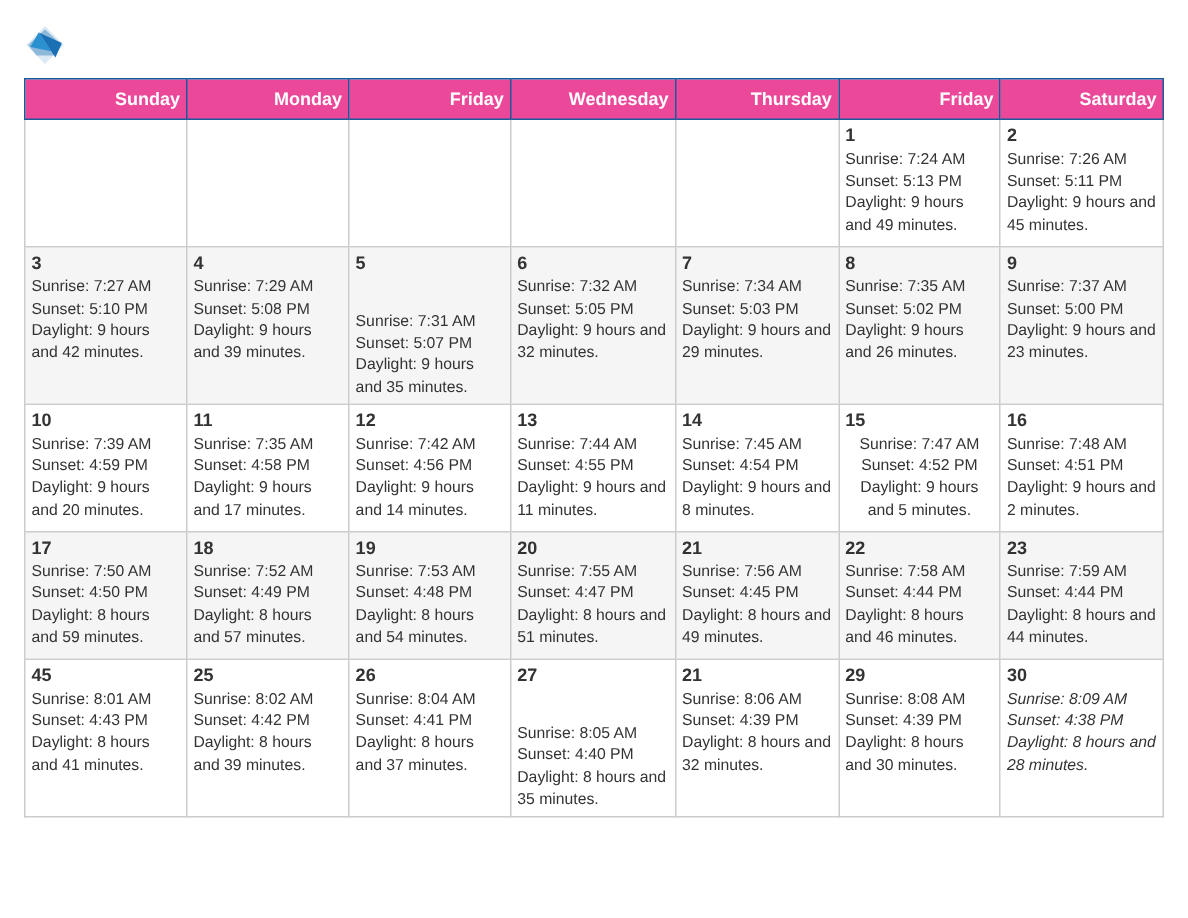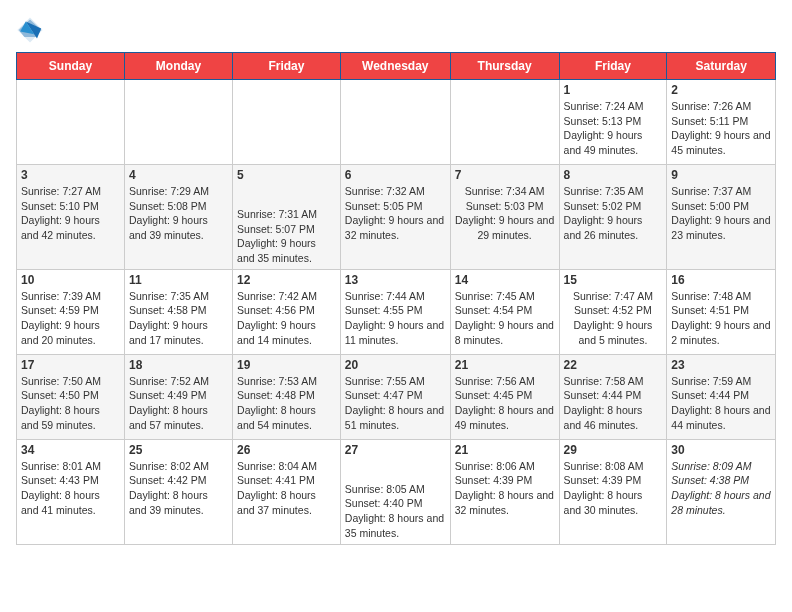--- a/index.html
+++ b/index.html
@@ -43,24 +43,24 @@
     .location {
       font-size: 15px;
       color: #555;
     }
     .calendar {
       width: 100%;
       border-collapse: collapse;
       font-size: 11px;
     }
     .calendar th {
-      background: #ef4444;
+      background: #ec4899;
       color: #fff;
       padding: 6px 4px;
-      text-align: center;
+      text-align: right;
       font-size: 12px;
       font-weight: bold;
       border: 1px solid #1a5a9a;
     }
     .calendar td {
       border: 1px solid #ccc;
       vertical-align: top;
       padding: 3px 4px;
       width: 113px;
       height: 85px;
@@ -157,21 +157,21 @@
 Daylight: 9 hours and 35 minutes.</div>
         </td>
         <td>
           <span class="day-number">6</span>
           <div class="day-info" style="white-space: pre-line;">Sunrise: 7:32 AM
 Sunset: 5:05 PM
 Daylight: 9 hours and 32 minutes.</div>
         </td>
         <td>
           <span class="day-number">7</span>
-          <div class="day-info" style="white-space: pre-line; text-align: center;">Sunrise: 7:34 AM
+          <div class="day-info" style="white-space: pre-line;">Sunrise: 7:34 AM
 Sunset: 5:03 PM
 Daylight: 9 hours and 29 minutes.</div>
         </td>
         <td>
           <span class="day-number">8</span>
           <div class="day-info" style="white-space: pre-line;">Sunrise: 7:35 AM
 Sunset: 5:02 PM
 Daylight: 9 hours and 26 minutes.</div>
         </td>
         <td>
@@ -264,21 +264,21 @@
         </td>
         <td>
           <span class="day-number">23</span>
           <div class="day-info" style="white-space: pre-line;">Sunrise: 7:59 AM
 Sunset: 4:44 PM
 Daylight: 8 hours and 44 minutes.</div>
         </td>
       </tr>
       <tr>
         <td>
-          <span class="day-number">34</span>
+          <span class="day-number">45</span>
           <div class="day-info" style="white-space: pre-line;">Sunrise: 8:01 AM
 Sunset: 4:43 PM
 Daylight: 8 hours and 41 minutes.</div>
         </td>
         <td>
           <span class="day-number">25</span>
           <div class="day-info" style="white-space: pre-line;">Sunrise: 8:02 AM
 Sunset: 4:42 PM
 Daylight: 8 hours and 39 minutes.</div>
         </td>

